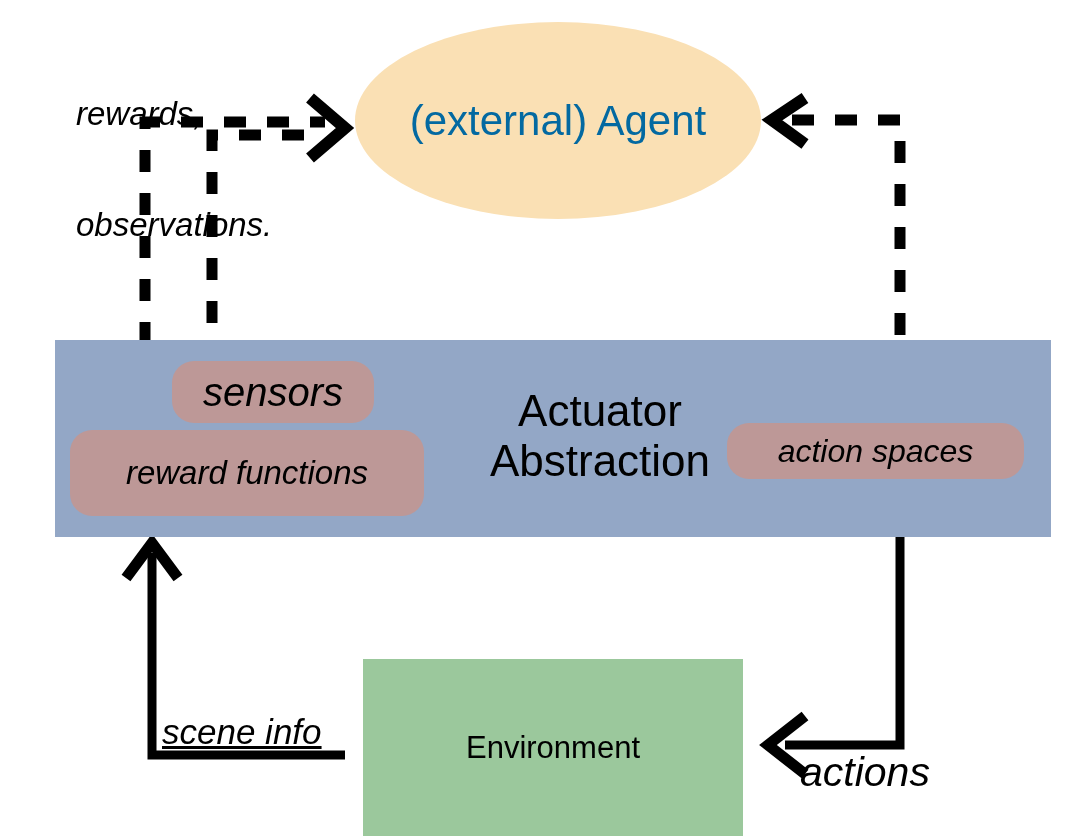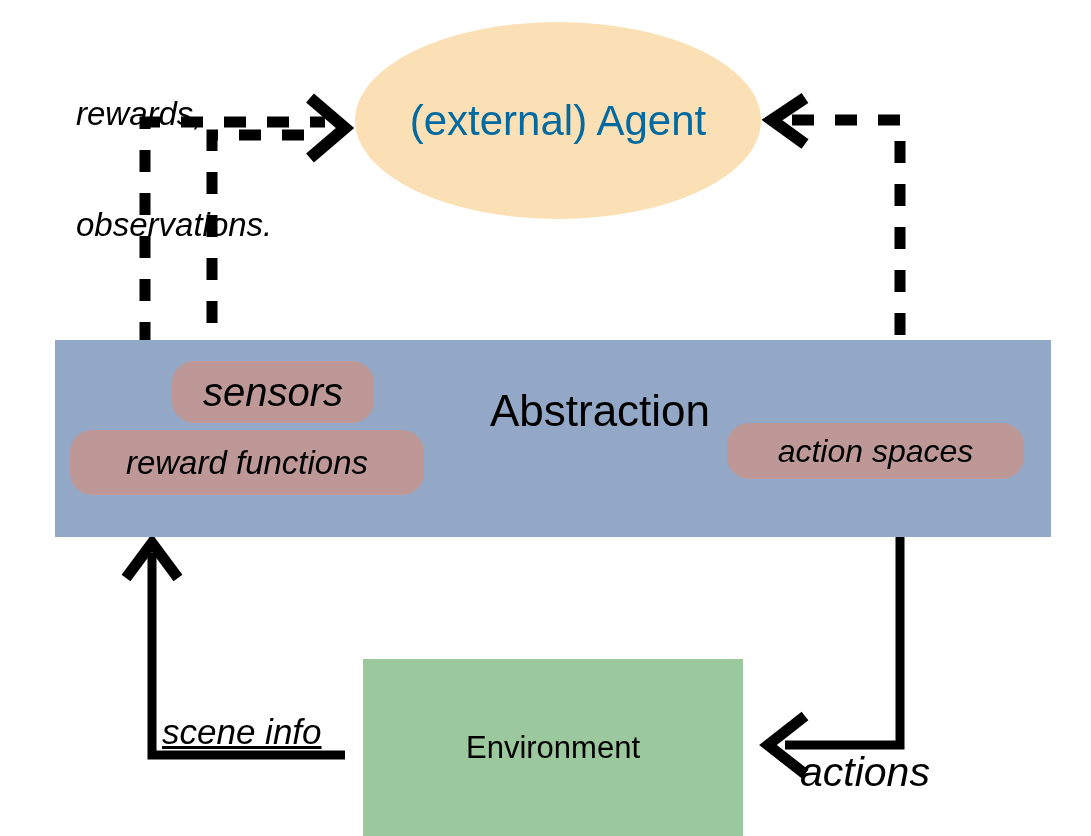--- a/index.html
+++ b/index.html
@@ -88,21 +88,21 @@
     left: 172px;
     top: 361px;
     width: 202px;
     height: 62px;
     font-size: 40px;
   }
   #pill-reward {
     left: 70px;
     top: 430px;
     width: 354px;
-    height: 65px;
+    height: 86px;
     font-size: 33px;
   }
   #pill-action {
     left: 727px;
     top: 423px;
     width: 297px;
     height: 56px;
     font-size: 32px;
   }
 
@@ -173,20 +173,21 @@
 
     <path d="M 126 578 L 152 543 L 178 578" fill="none" stroke="#000000" stroke-width="11" stroke-linecap="butt" stroke-linejoin="miter"></path>
   </svg>
 
   <div id="agent-ellipse"></div>
   <div id="agent-label">(external) Agent</div>
 
   <div id="band"></div>
 
   <div id="band-title">
+    <div>Actuator</div>
     <div>Abstraction</div>
   </div>
 
   <div class="pill" id="pill-sensors">sensors</div>
 
   <div class="pill" id="pill-reward">reward functions</div>
 
   <div class="pill" id="pill-action">action spaces</div>
 
   <div id="env-box"></div>

